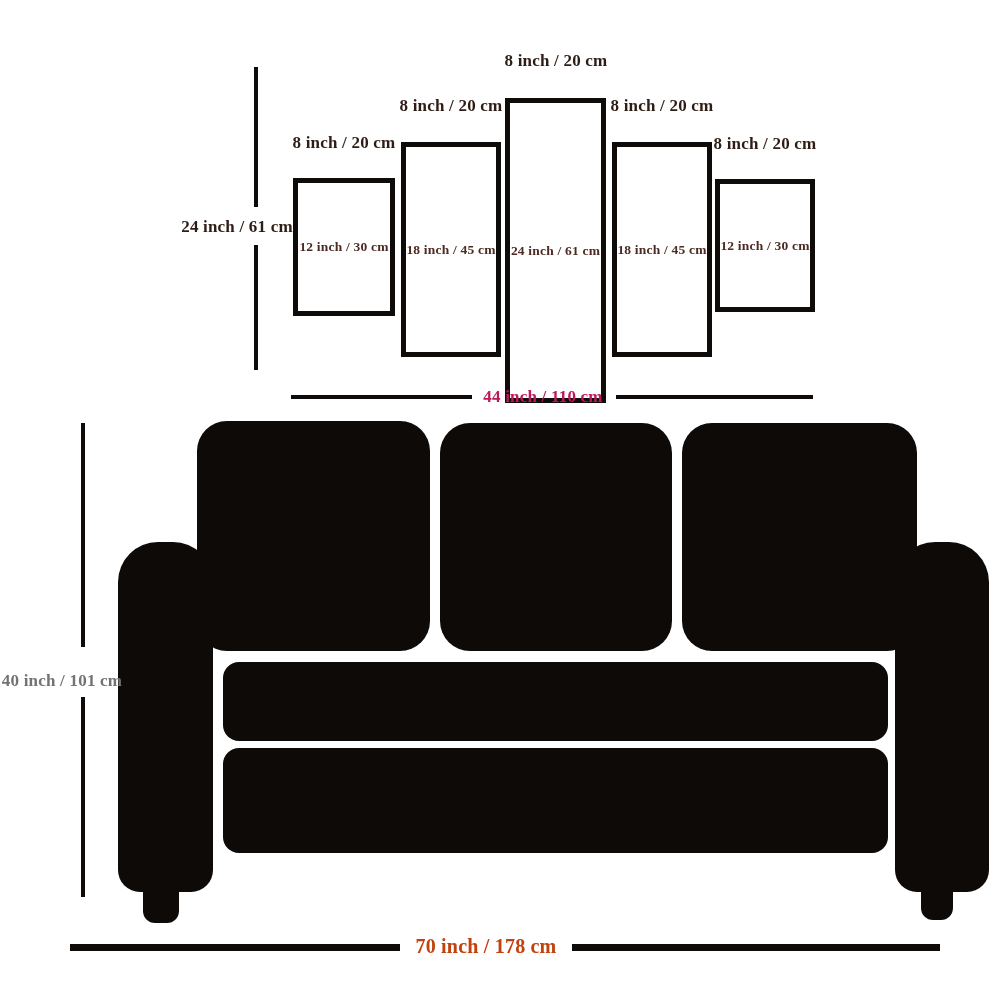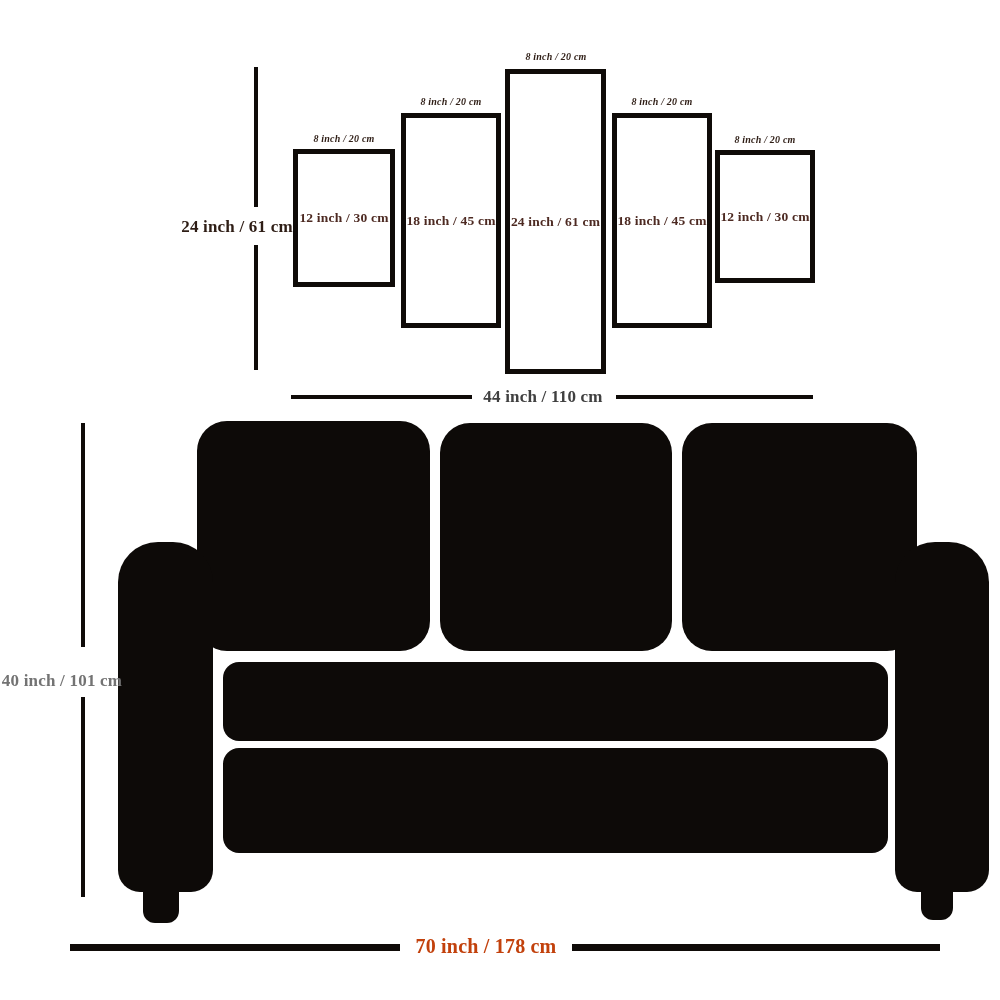--- a/index.html
+++ b/index.html
@@ -3,28 +3,28 @@
 <meta charset="utf-8">
 <style>
   html,body{margin:0;padding:0;background:#fff;}
   .canvas{
     position:relative;width:1000px;height:1000px;background:#ffffff;
     font-family:"Liberation Serif","DejaVu Serif",serif;overflow:hidden;
   }
   
   .frame{
     position:absolute;box-sizing:border-box;background:#fff;
-    border:5px solid #0f0b08;display:flex;align-items:center;justify-content:center;
+    border:5px solid #0f0b08;display:flex;align-items:center;justify-content:center;margin-top:29px;
   }
   .frame-label{
     font-weight:bold;font-size:13.5px;color:#4d2a22;white-space:nowrap;letter-spacing:.2px;
   }
   .top-label{
-    position:absolute;font-weight:bold;font-size:10px;color:#2e1d15;
-    white-space:nowrap;transform:translateX(-50%);letter-spacing:.2px;font-style:italic;
+    position:absolute;font-weight:bold;font-size:17px;color:#2e1d15;
+    white-space:nowrap;transform:translateX(-50%);letter-spacing:.2px;
   }
   .f1{left:293px;top:149px;width:102px;height:138px;}
   .f2{left:401px;top:113px;width:100px;height:215px;}
   .f3{left:505px;top:69px;width:101px;height:305px;}
   .f4{left:612px;top:113px;width:100px;height:215px;}
   .f5{left:715px;top:150px;width:100px;height:133px;}
   .tl1{left:344px;top:133px;}
   .tl2{left:451px;top:96px;}
   .tl3{left:556px;top:51px;}
   .tl4{left:662px;top:96px;}
@@ -37,21 +37,21 @@
   .h44b{left:616px;top:395px;width:197px;height:4px;}
   .v40a{left:81px;top:423px;width:4px;height:224px;}
   .v40b{left:81px;top:697px;width:4px;height:200px;}
   .h70a{left:70px;top:944px;width:330px;height:7px;}
   .h70b{left:572px;top:944px;width:368px;height:7px;}
   .dim-text{
     position:absolute;font-weight:bold;white-space:nowrap;
     transform:translate(-50%,-50%);letter-spacing:.2px;
   }
   .t24{left:237px;top:227px;font-size:17px;color:#2e1d15;}
-  .t44{left:543px;top:397px;font-size:17px;color:#404040;}
+  .t44{left:543px;top:397px;font-size:17px;color:#be185d;}
   .t40{left:62px;top:681px;font-size:17px;color:#737373;}
   .t70{left:486px;top:946px;font-size:20px;color:#c2410c;}
   
   .sofa-part{position:absolute;background:#0d0a08;}
   .back-l{left:197px;top:421px;width:233px;height:230px;border-radius:30px;}
   .back-m{left:440px;top:423px;width:232px;height:228px;border-radius:30px;}
   .back-r{left:682px;top:423px;width:235px;height:228px;border-radius:30px;}
   .arm-l{left:118px;top:542px;width:95px;height:350px;border-radius:40px 40px 22px 22px;}
   .arm-r{left:895px;top:542px;width:94px;height:350px;border-radius:40px 40px 22px 22px;}
   .seat-1{left:223px;top:662px;width:665px;height:79px;border-radius:16px;}

